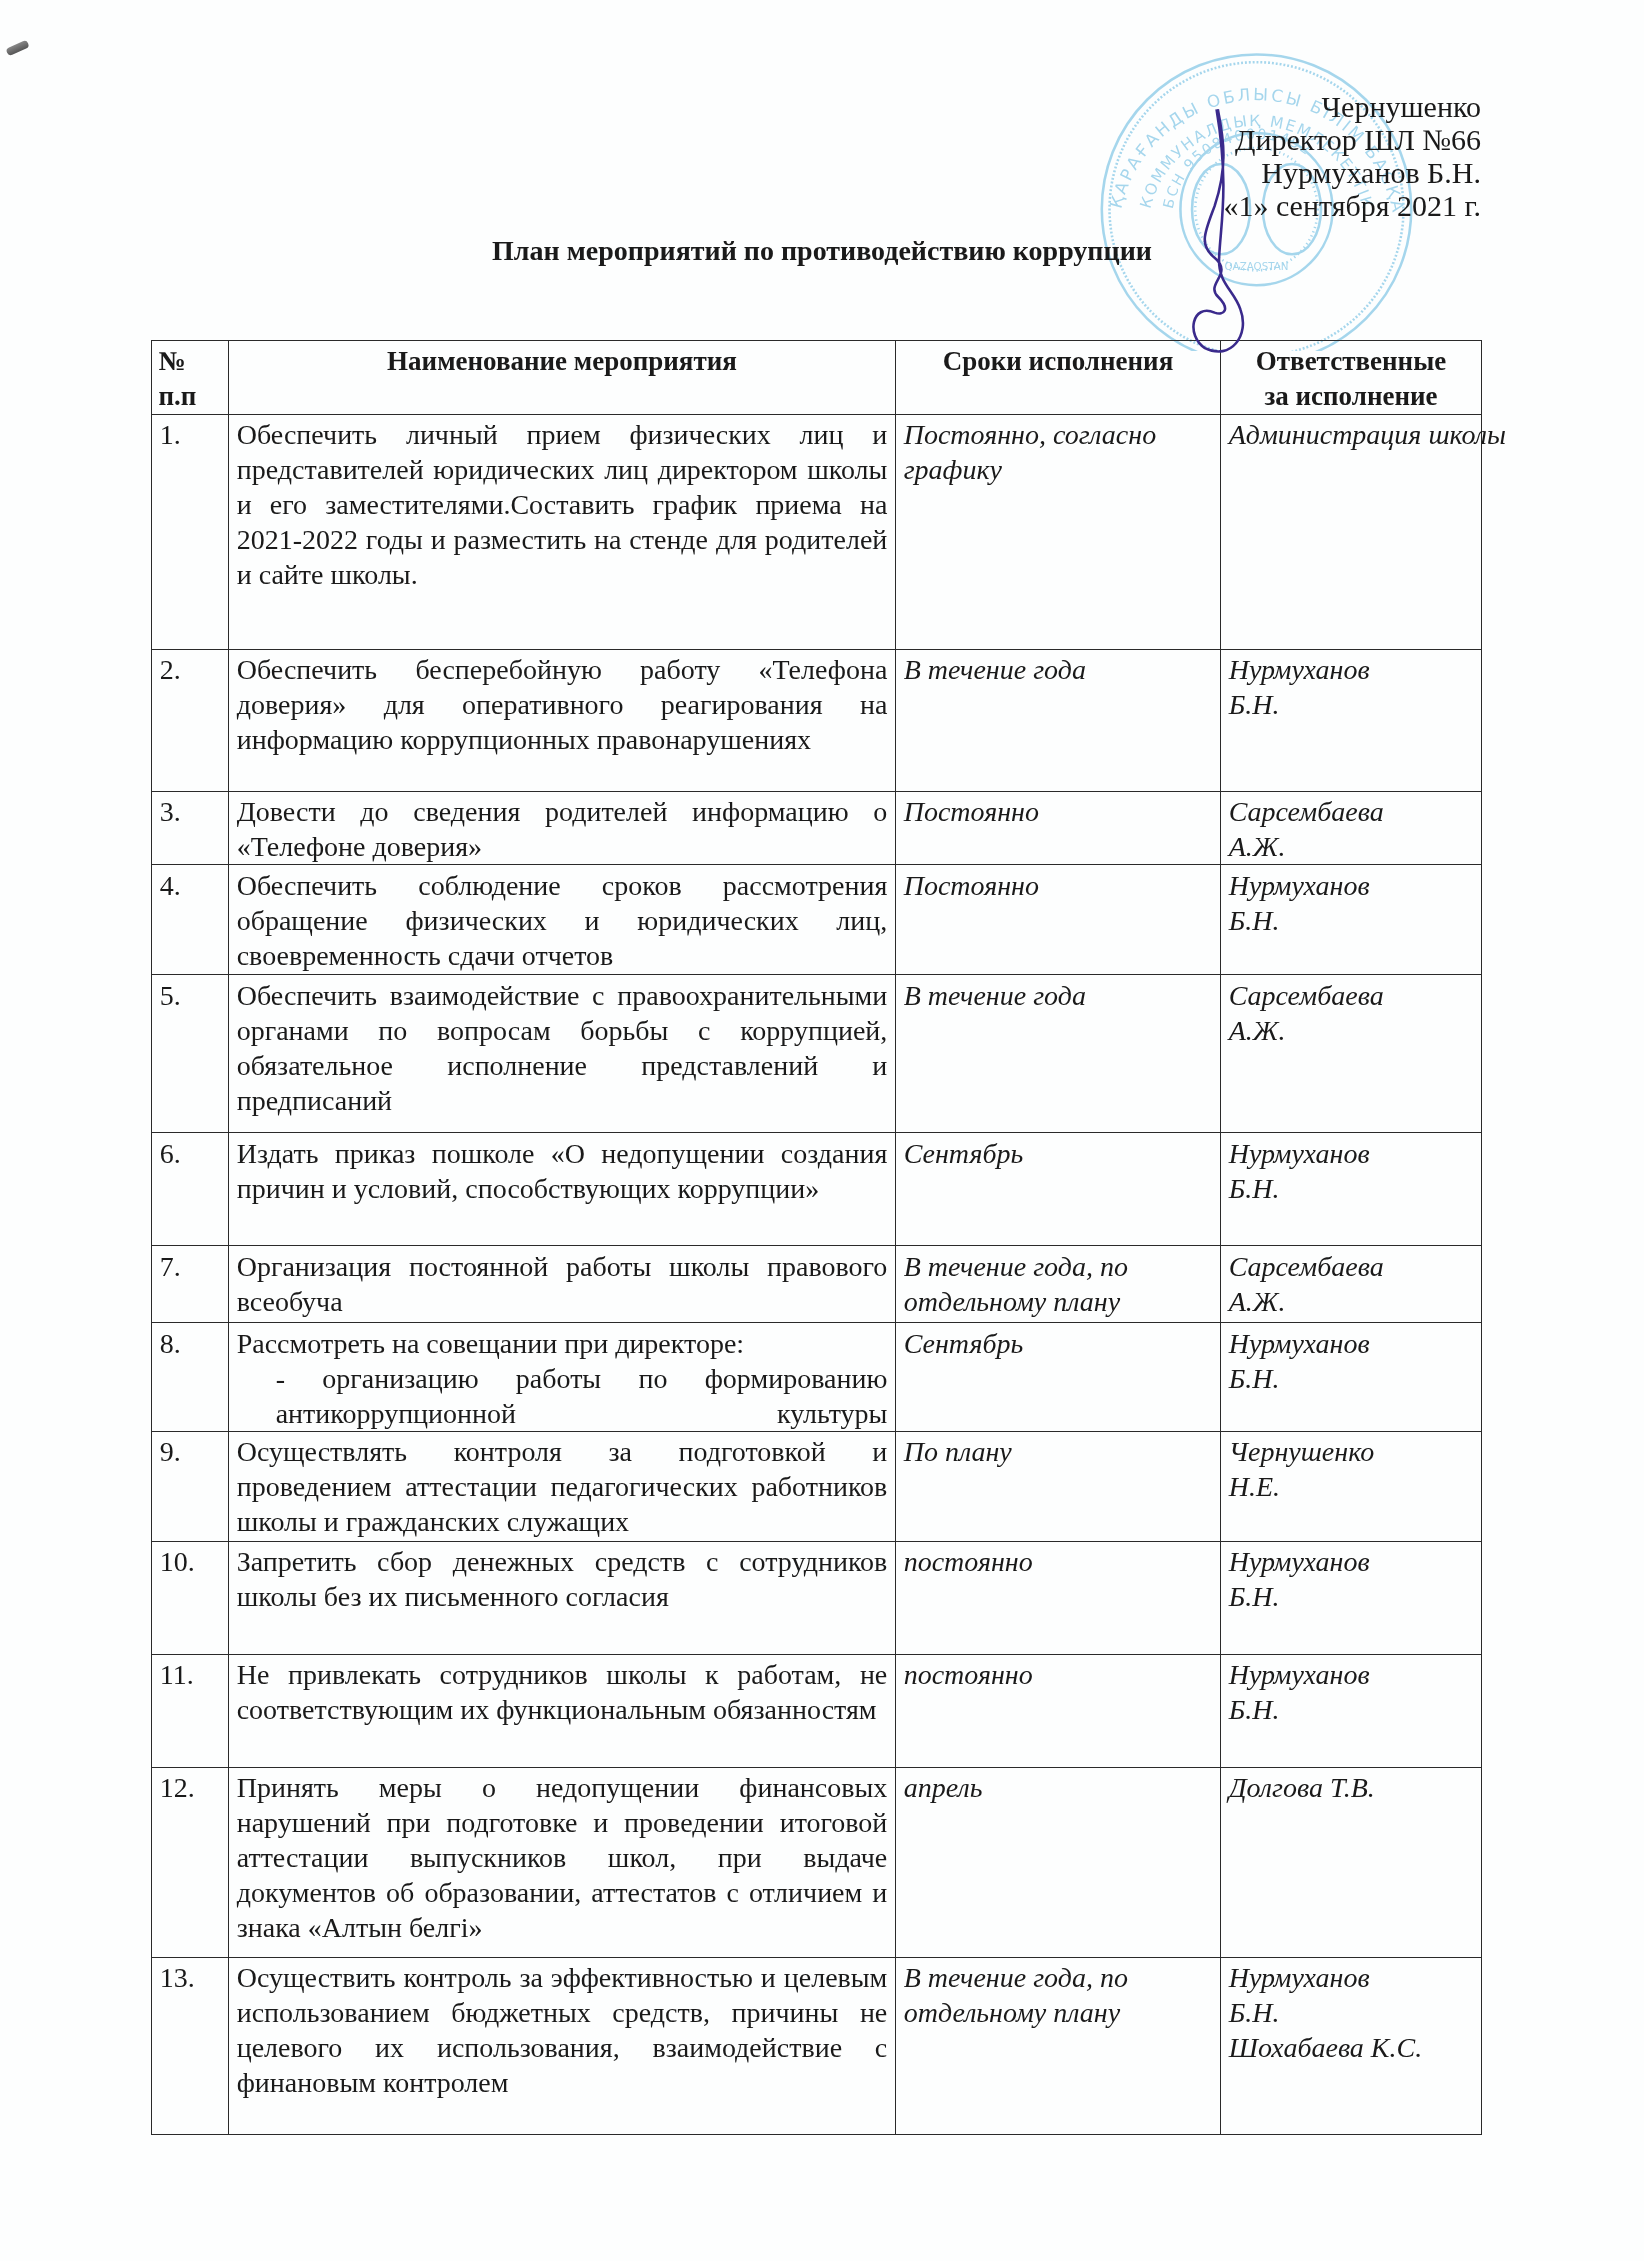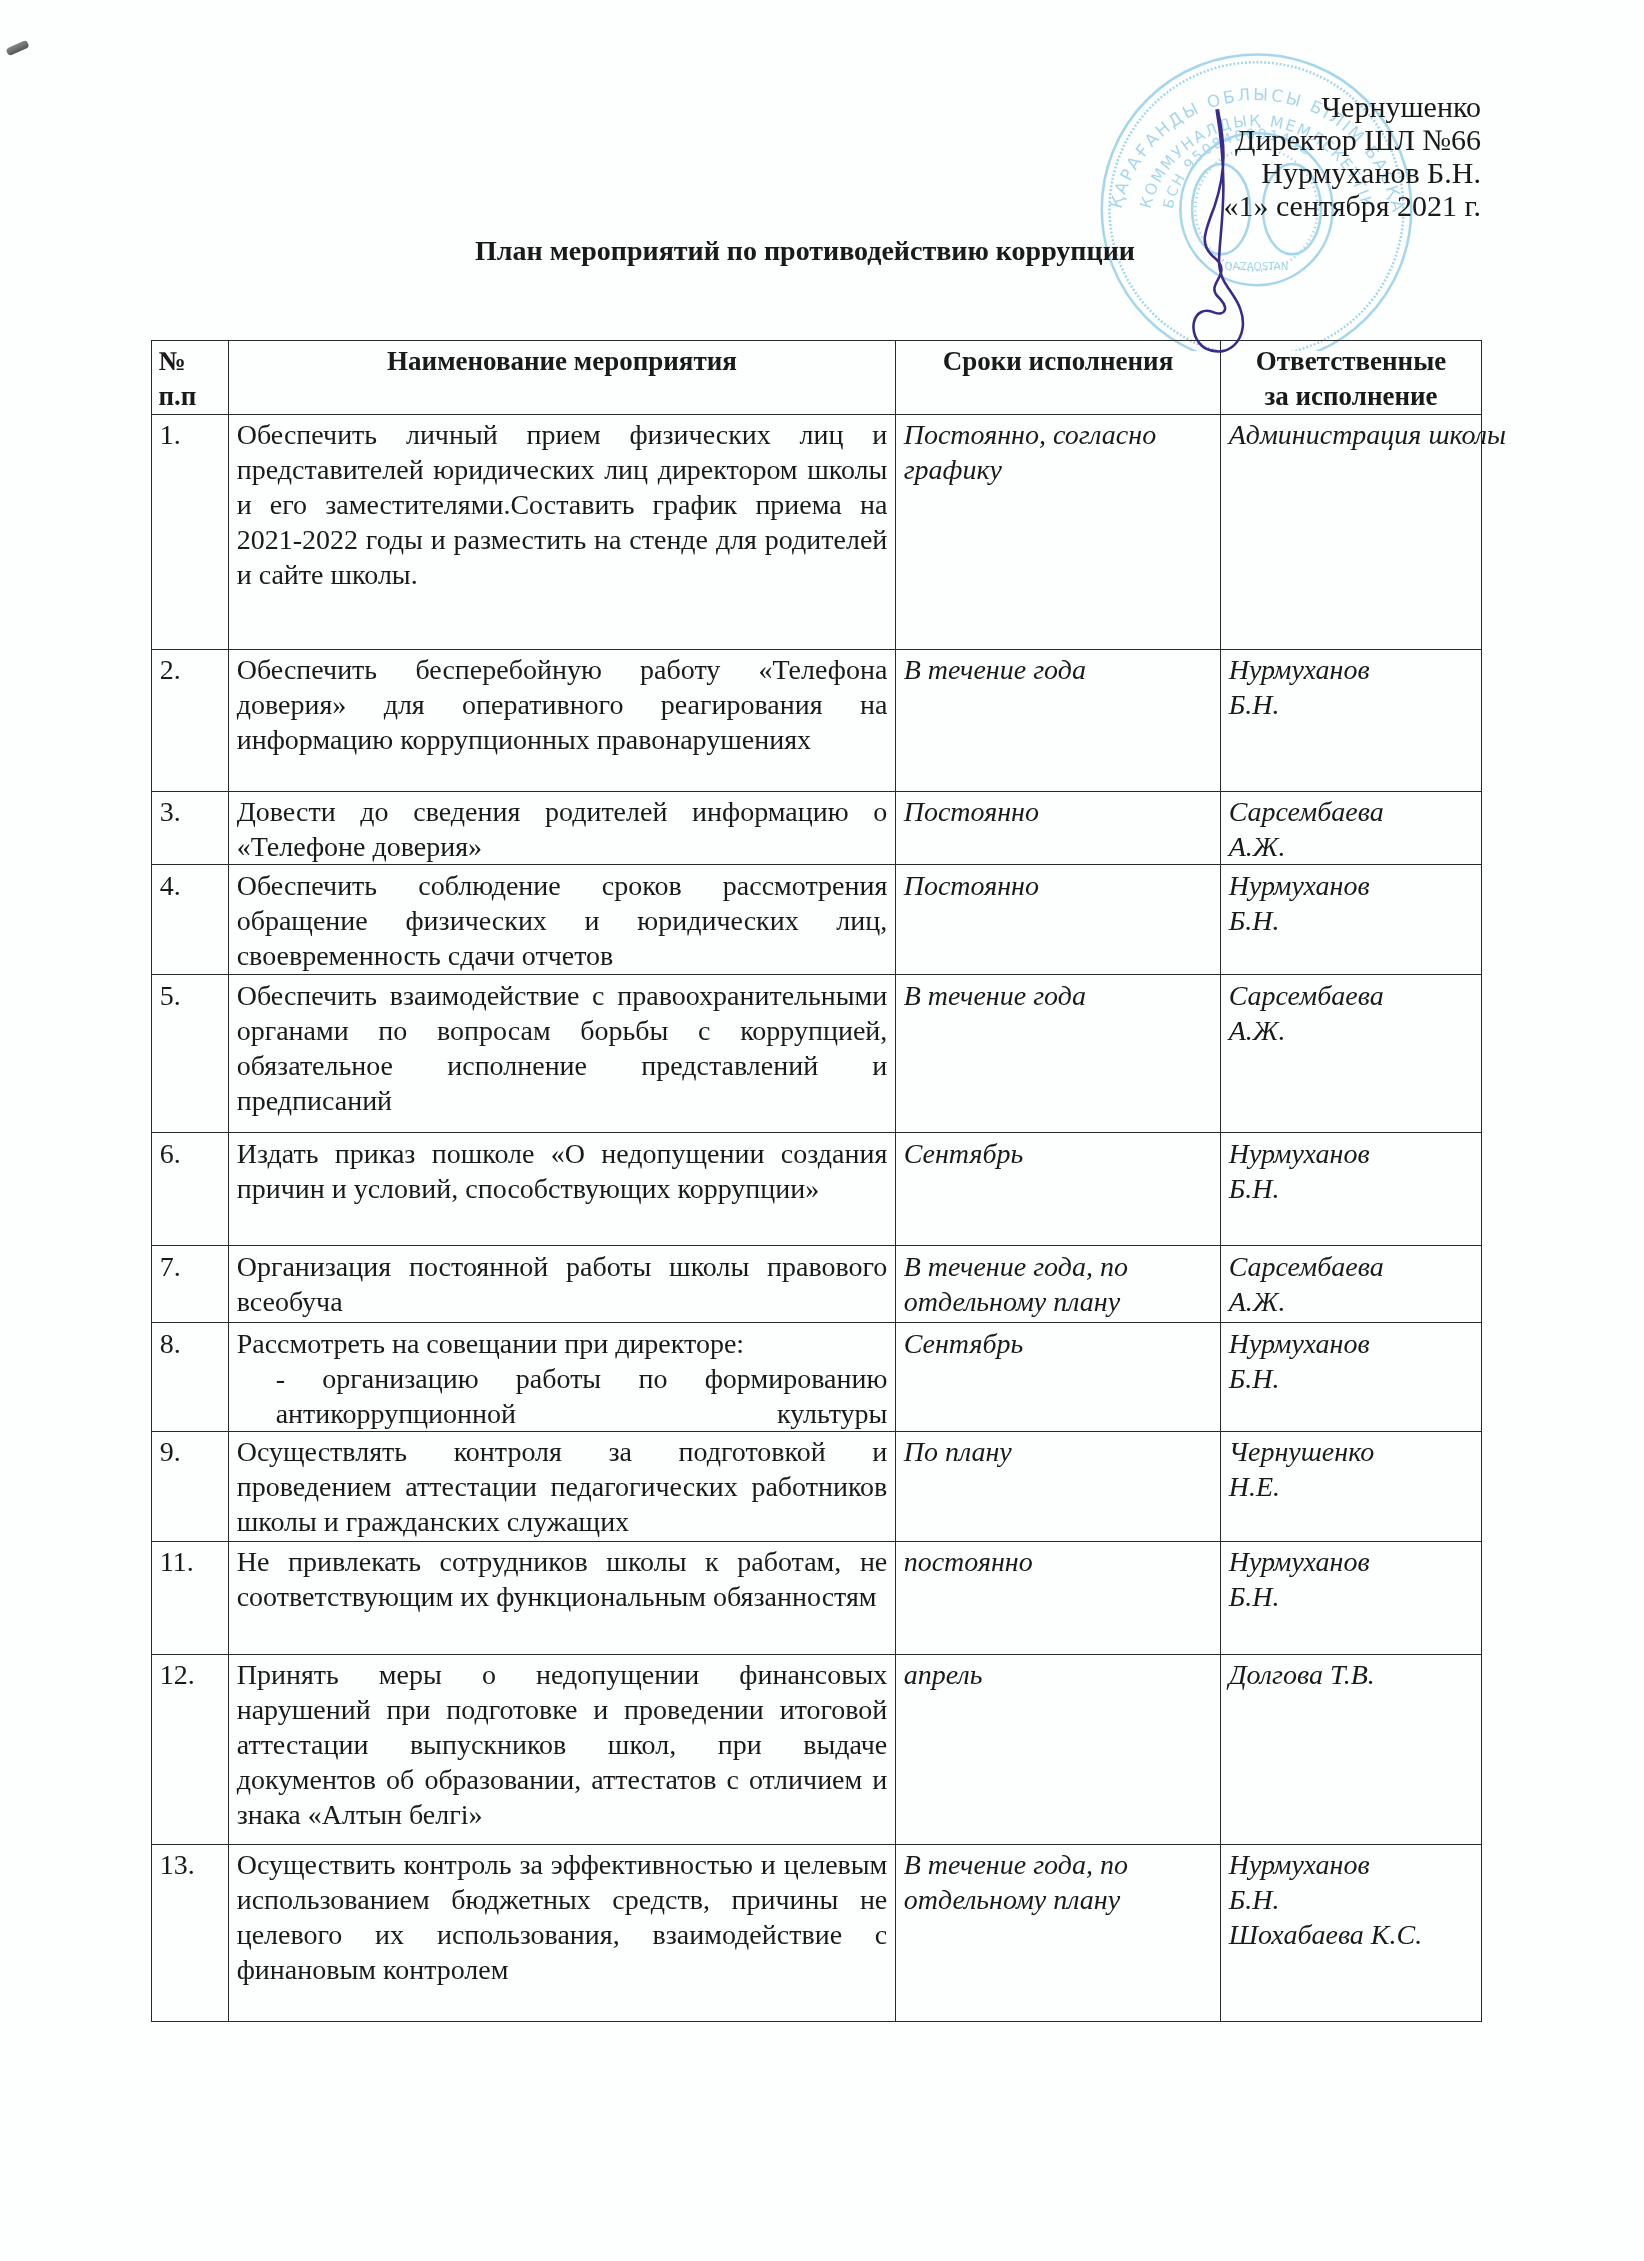--- a/index.html
+++ b/index.html
@@ -16,21 +16,21 @@
     position: absolute; right: 163px; top: 90px; text-align: right;
     font-size: 30px; line-height: 33px; z-index: 3;
   }
   .approval div { white-space: nowrap; }
   .stamp {
     position: absolute; left: 1076px; top: 48px; width: 361px; height: 303px; z-index: 1;
     opacity: 0.55;
   }
   .signature { position: absolute; left: 1179px; top: 90px; width: 97px; height: 271px; z-index: 4; }
   .title {
-    position: absolute; left: 138px; width: 1334px; top: 233px; text-align: center; z-index: 3;
+    position: absolute; left: 155px; width: 1334px; top: 233px; text-align: center; z-index: 3;
     font-weight: bold; font-size: 28px; line-height: 35px;
     font-family: "Liberation Serif", serif;
   }
   .title div { white-space: pre; }
   table.plan {
     position: absolute; left: 151px; top: 340px; width: 1330px;
     border-collapse: collapse; table-layout: fixed; z-index: 2; background: transparent;
   }
   table.plan col.c1 { width: 77px; }
   table.plan col.c2 { width: 667px; }
@@ -192,20 +192,29 @@
       <tr style="height: 110px;">
         <td class="num">9.</td>
         <td class="activity">Осуществлять контроля за подготовкой и проведением аттестации педагогических работников школы и гражданских служащих</td>
         <td class="deadline">По плану</td>
         <td class="resp">
           <div>Чернушенко</div>
           <div>Н.Е.</div>
         </td>
       </tr>
       <tr style="height: 113px;">
+        <td class="num">10.</td>
+        <td class="activity">Запретить сбор денежных средств с сотрудников школы без их письменного согласия</td>
+        <td class="deadline">постоянно</td>
+        <td class="resp">
+          <div>Нурмуханов</div>
+          <div>Б.Н.</div>
+        </td>
+      </tr>
+      <tr style="height: 113px;">
         <td class="num">11.</td>
         <td class="activity">Не привлекать сотрудников школы к работам, не соответствующим их функциональным обязанностям</td>
         <td class="deadline">постоянно</td>
         <td class="resp">
           <div>Нурмуханов</div>
           <div>Б.Н.</div>
         </td>
       </tr>
       <tr style="height: 190px;">
         <td class="num">12.</td>

